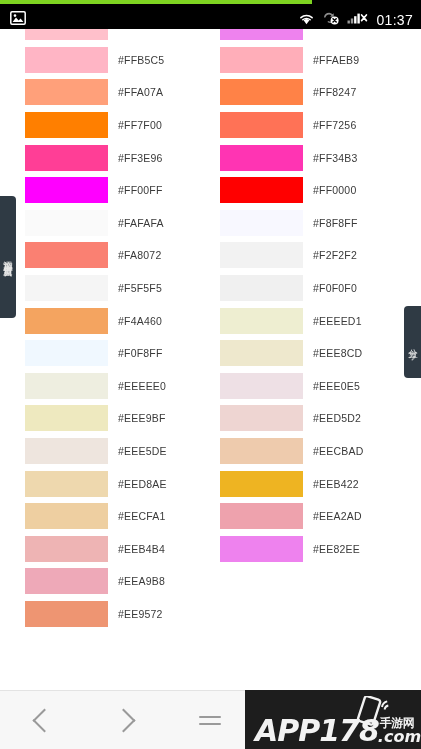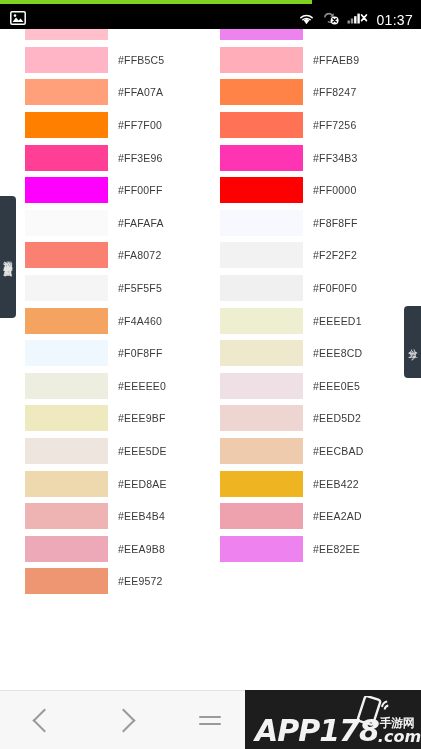--- a/index.html
+++ b/index.html
@@ -319,20 +319,24 @@
             <div class="swatch" style="background: rgb(238, 233, 191);"></div>
             <div class="hex">#EEE9BF</div>
           </div>
           <div class="row">
             <div class="swatch" style="background: rgb(238, 229, 222);"></div>
             <div class="hex">#EEE5DE</div>
           </div>
           <div class="row">
             <div class="swatch" style="background: rgb(238, 216, 174);"></div>
             <div class="hex">#EED8AE</div>
+          </div>
+          <div class="row">
+            <div class="swatch" style="background: rgb(238, 207, 161);"></div>
+            <div class="hex">#EECFA1</div>
           </div>
           <div class="row">
             <div class="swatch" style="background: rgb(238, 180, 180);"></div>
             <div class="hex">#EEB4B4</div>
           </div>
           <div class="row">
             <div class="swatch" style="background: rgb(238, 169, 184);"></div>
             <div class="hex">#EEA9B8</div>
           </div>
           <div class="row">

